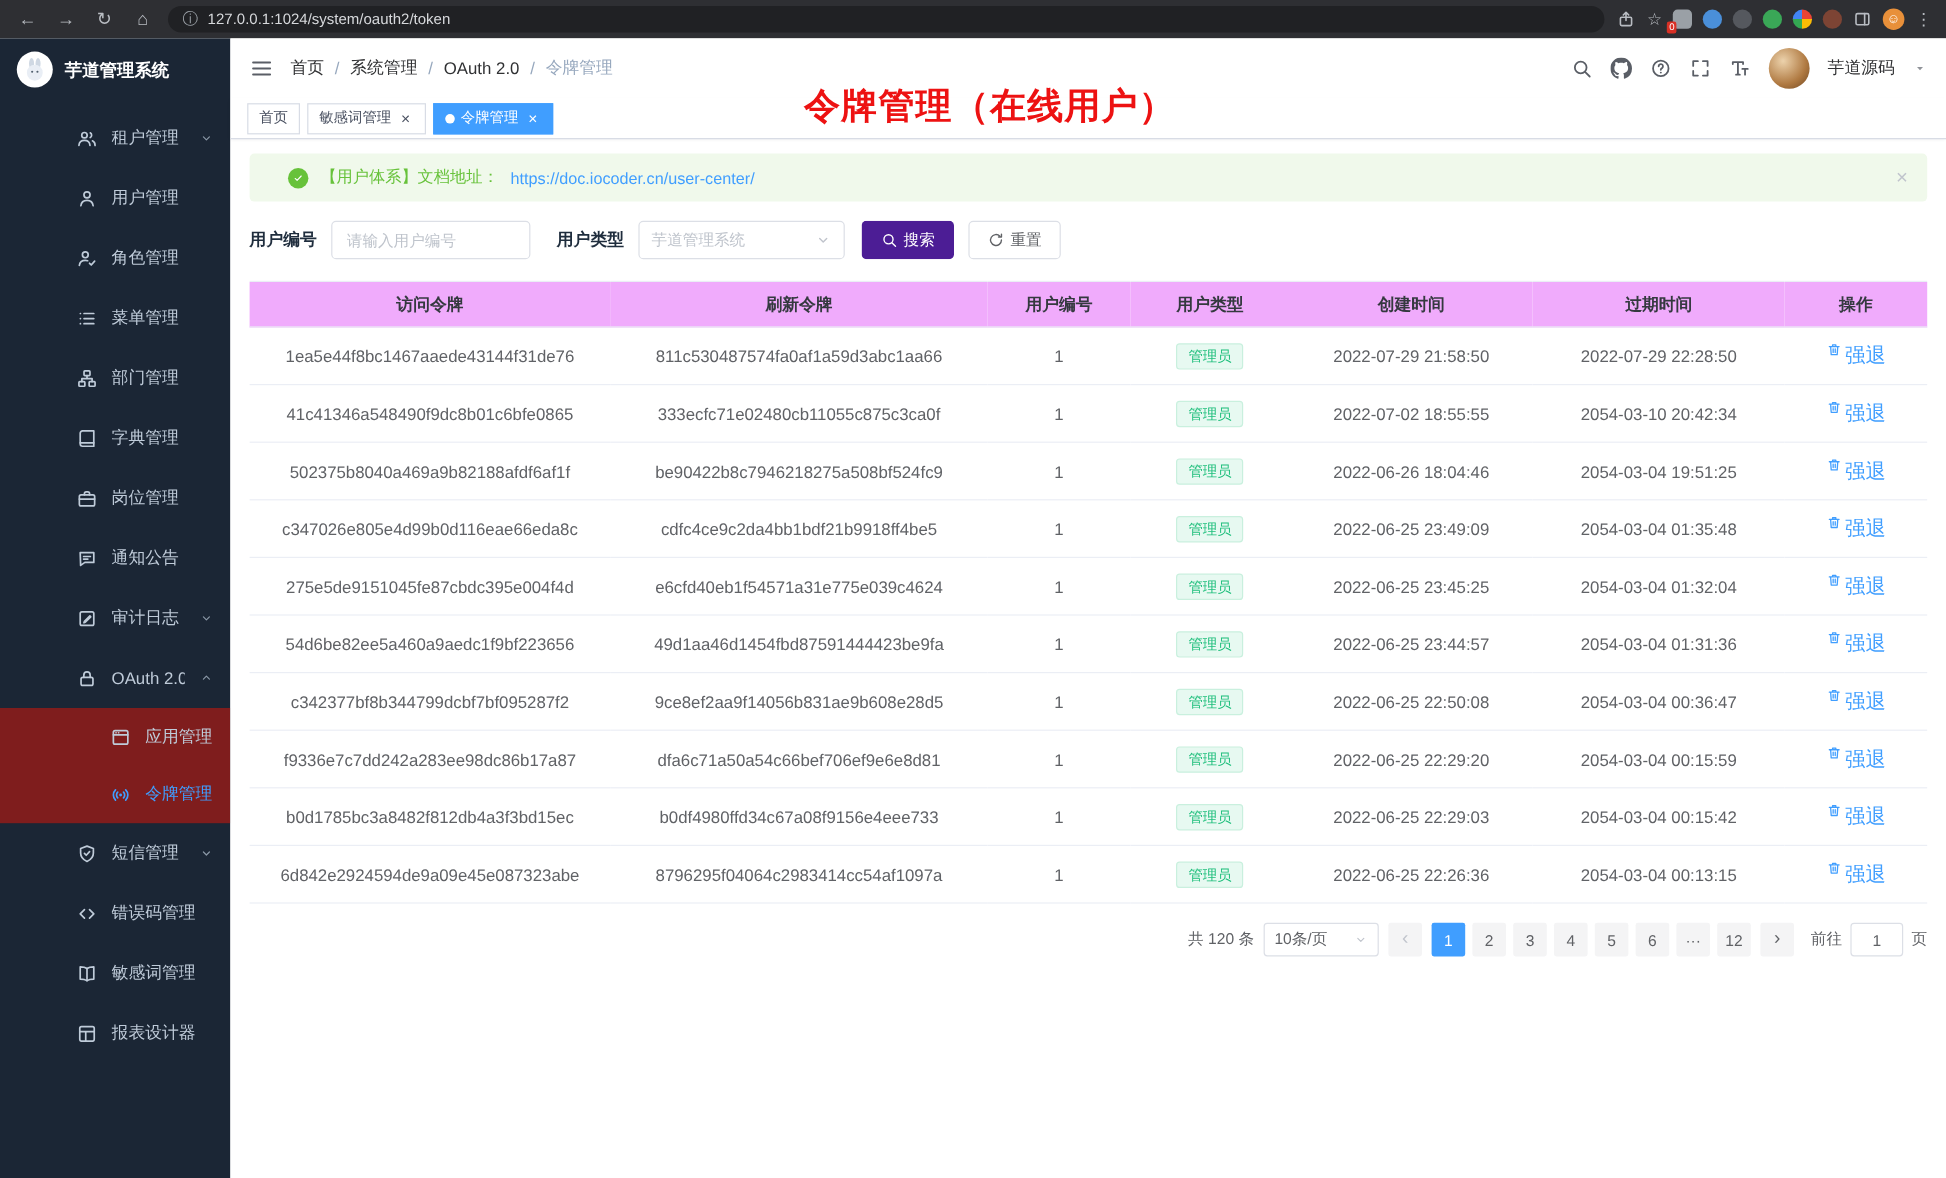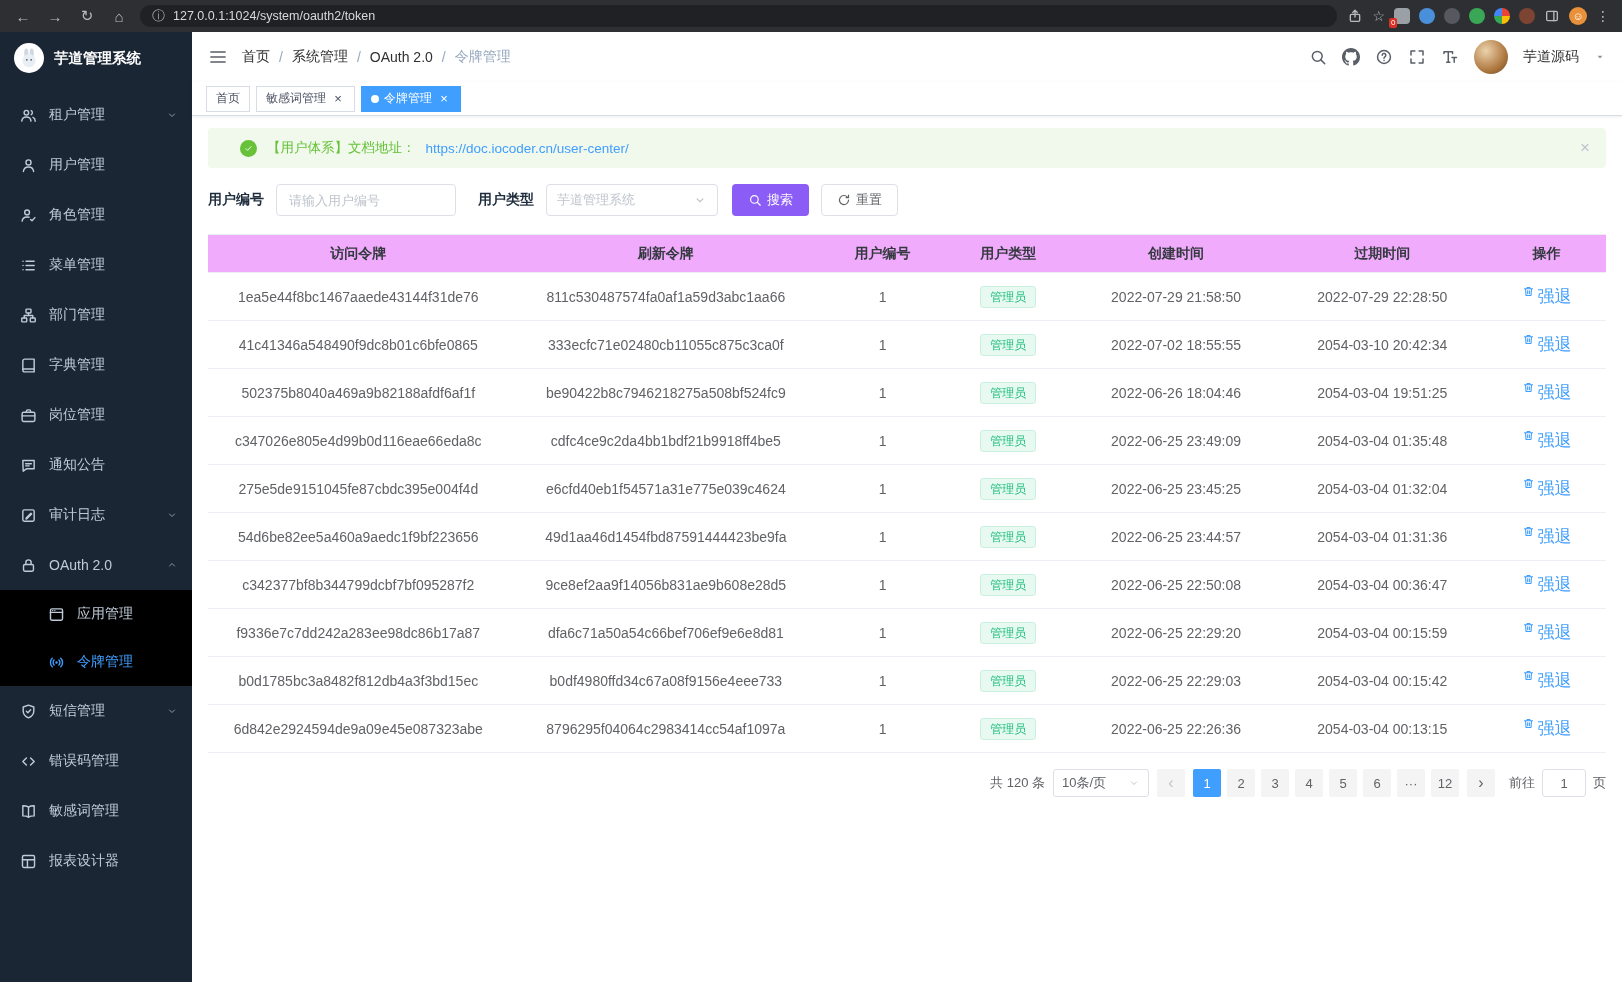--- a/index.html
+++ b/index.html
@@ -31,26 +31,26 @@
   .kebab { font-size:14px; }
 
   
   .app { display:flex; height:950px; }
   .sidebar { width:192px; flex-shrink:0; background:#1b2635; color:#bfcbd9; display:flex; flex-direction:column; }
   .logo { height:52px; display:flex; align-items:center; gap:10px; padding:0 14px; cursor:pointer; }
   .logo-img { width:30px; height:30px; border-radius:50%; background:#fff; display:flex; align-items:center; justify-content:center; overflow:hidden; }
   .logo-img svg { width:24px; height:24px; }
   .logo-title { color:#fff; font-size:14.5px; font-weight:700; white-space:nowrap; }
   .menu { flex:1; overflow:hidden; padding-top:6px; }
-  .menu-item { height:50px; display:flex; align-items:center; gap:12px; padding:0 14px 0 20px; font-size:14px; cursor:pointer; color:#bfcbd9; }
+  .menu-item { height:50px; display:flex; align-items:center; gap:12px; padding:0 14px 0 20px; font-size:14px; cursor:pointer; color:#bfcbd9;margin-left:44px; }
   .menu-item .mi { width:17px; height:17px; flex-shrink:0; display:inline-flex; }
   .menu-item .ml { flex:1; white-space:nowrap; overflow:hidden; }
   .menu-item .chev { width:12px; height:12px; color:#8a97a6; display:inline-flex; }
   .menu-item.active { color:#409eff; }
-  .submenu { background:#000000; }
+  .submenu { background:#7f1d1d; }
   .menu-item.sub { height:48px; padding-left:48px; }
 
   .main { flex:1; min-width:0; display:flex; flex-direction:column; position:relative; background:#fff; }
   .annotation { position:absolute; left:478px; top:36px; z-index:30; font-size:30px; font-weight:700; color:#ed1212; letter-spacing:1px; white-space:nowrap; }
 
   .app-header { height:50px; display:flex; align-items:center; gap:14px; padding:0 16px; }
   .hamb { color:#5a5e66; cursor:pointer; }
   .breadcrumb { display:flex; align-items:center; gap:9px; font-size:14px; color:#303133; }
   .bc-item { cursor:pointer; }
   .bc-sep { color:#97a8be; }
@@ -70,26 +70,26 @@
   .content { flex:1; position:relative; padding:12px 16px 0; overflow:hidden; }
 
   .alert { height:40px; background:#f0f9eb; border-radius:4px; display:flex; align-items:center; gap:10px; padding:0 32px; font-size:13.5px; color:#67c23a; margin-bottom:16px; position:relative; }
   .check { width:17px; height:17px; border-radius:50%; background:#67c23a; color:#fff; flex-shrink:0; padding:3px; }
   .alert-link { color:#409eff; text-decoration:none; cursor:pointer; }
   .alert-close { position:absolute; right:16px; color:#c0c4cc; font-size:17px; cursor:pointer; }
 
   .filter { display:flex; align-items:center; margin:4px 0 18px; }
   .f-label { font-size:14px; font-weight:700; color:#1f2d3d; margin-right:12px; }
   .lbl2 { margin-left:22px; }
-  .f-input { width:180px; height:32px; border:1px solid #dcdfe6; border-radius:4px; padding:0 12px; font-size:13px; color:#606266; outline:none; }
+  .f-input { width:166px; height:32px; border:1px solid #dcdfe6; border-radius:4px; padding:0 12px; font-size:13px; color:#606266; outline:none; }
   .f-input::placeholder { color:#bfc4cc; }
   .f-select { width:172px; height:32px; border:1px solid #dcdfe6; border-radius:4px; padding:0 10px; display:flex; align-items:center; justify-content:space-between; color:#bfc4cc; font-size:13px; cursor:pointer; }
   .sel-caret { color:#c0c4cc; }
   .btn { height:32px; border-radius:4px; display:inline-flex; align-items:center; gap:5px; padding:0 15px; font-size:13px; cursor:pointer; border:1px solid transparent; font-family:inherit; }
-  .btn-primary { background:#8b5cf6; color:#fff; margin-left:14px; }
+  .btn-primary { background:#4c1d95; color:#fff; margin-left:14px; }
   .btn-plain { background:#fff; border-color:#dcdfe6; color:#606266; margin-left:12px; }
 
   .table { width:100%; border-collapse:collapse; table-layout:fixed; font-size:14px; }
   .table th { height:38px; background:#f0abfc; color:#34393f; font-weight:700; border-top:1px solid #ebeef5; border-bottom:1px solid #ebeef5; text-align:center; }
   .table td { height:48px; color:#606266; border-bottom:1px solid #ebeef5; text-align:center; white-space:nowrap; overflow:hidden; text-overflow:ellipsis; }
   .table th:nth-child(1), .table td:nth-child(1) { width:21.5%; }
   .table th:nth-child(2), .table td:nth-child(2) { width:22.5%; }
   .table th:nth-child(3), .table td:nth-child(3) { width:8.5%; }
   .table th:nth-child(4), .table td:nth-child(4) { width:9.5%; }
   .table th:nth-child(5), .table td:nth-child(5) { width:14.5%; }
@@ -332,20 +332,21 @@
               <rect x="3.5" y="3.5" width="17" height="17" rx="2"></rect>
               <path d="M3.5 9.5h17M10.5 9.5v11"></path>
             </svg>
           </span>
           <span class="ml">报表设计器</span>
         </div>
       </nav>
   </aside>
 
   <div class="main">
+    <div class="annotation">令牌管理（在线用户）</div>
 
     <header class="app-header">
       <span class="icn i20 hamb">
           <svg viewBox="0 0 24 24" fill="none" stroke="currentColor" stroke-width="2" stroke-linecap="round" stroke-linejoin="round">
             <path d="M3.5 6h17M3.5 12h17M3.5 18h17"></path>
           </svg>
         </span>
       <nav class="breadcrumb">
           <span class="bc-item">首页</span>
           <span class="bc-sep">/</span>

